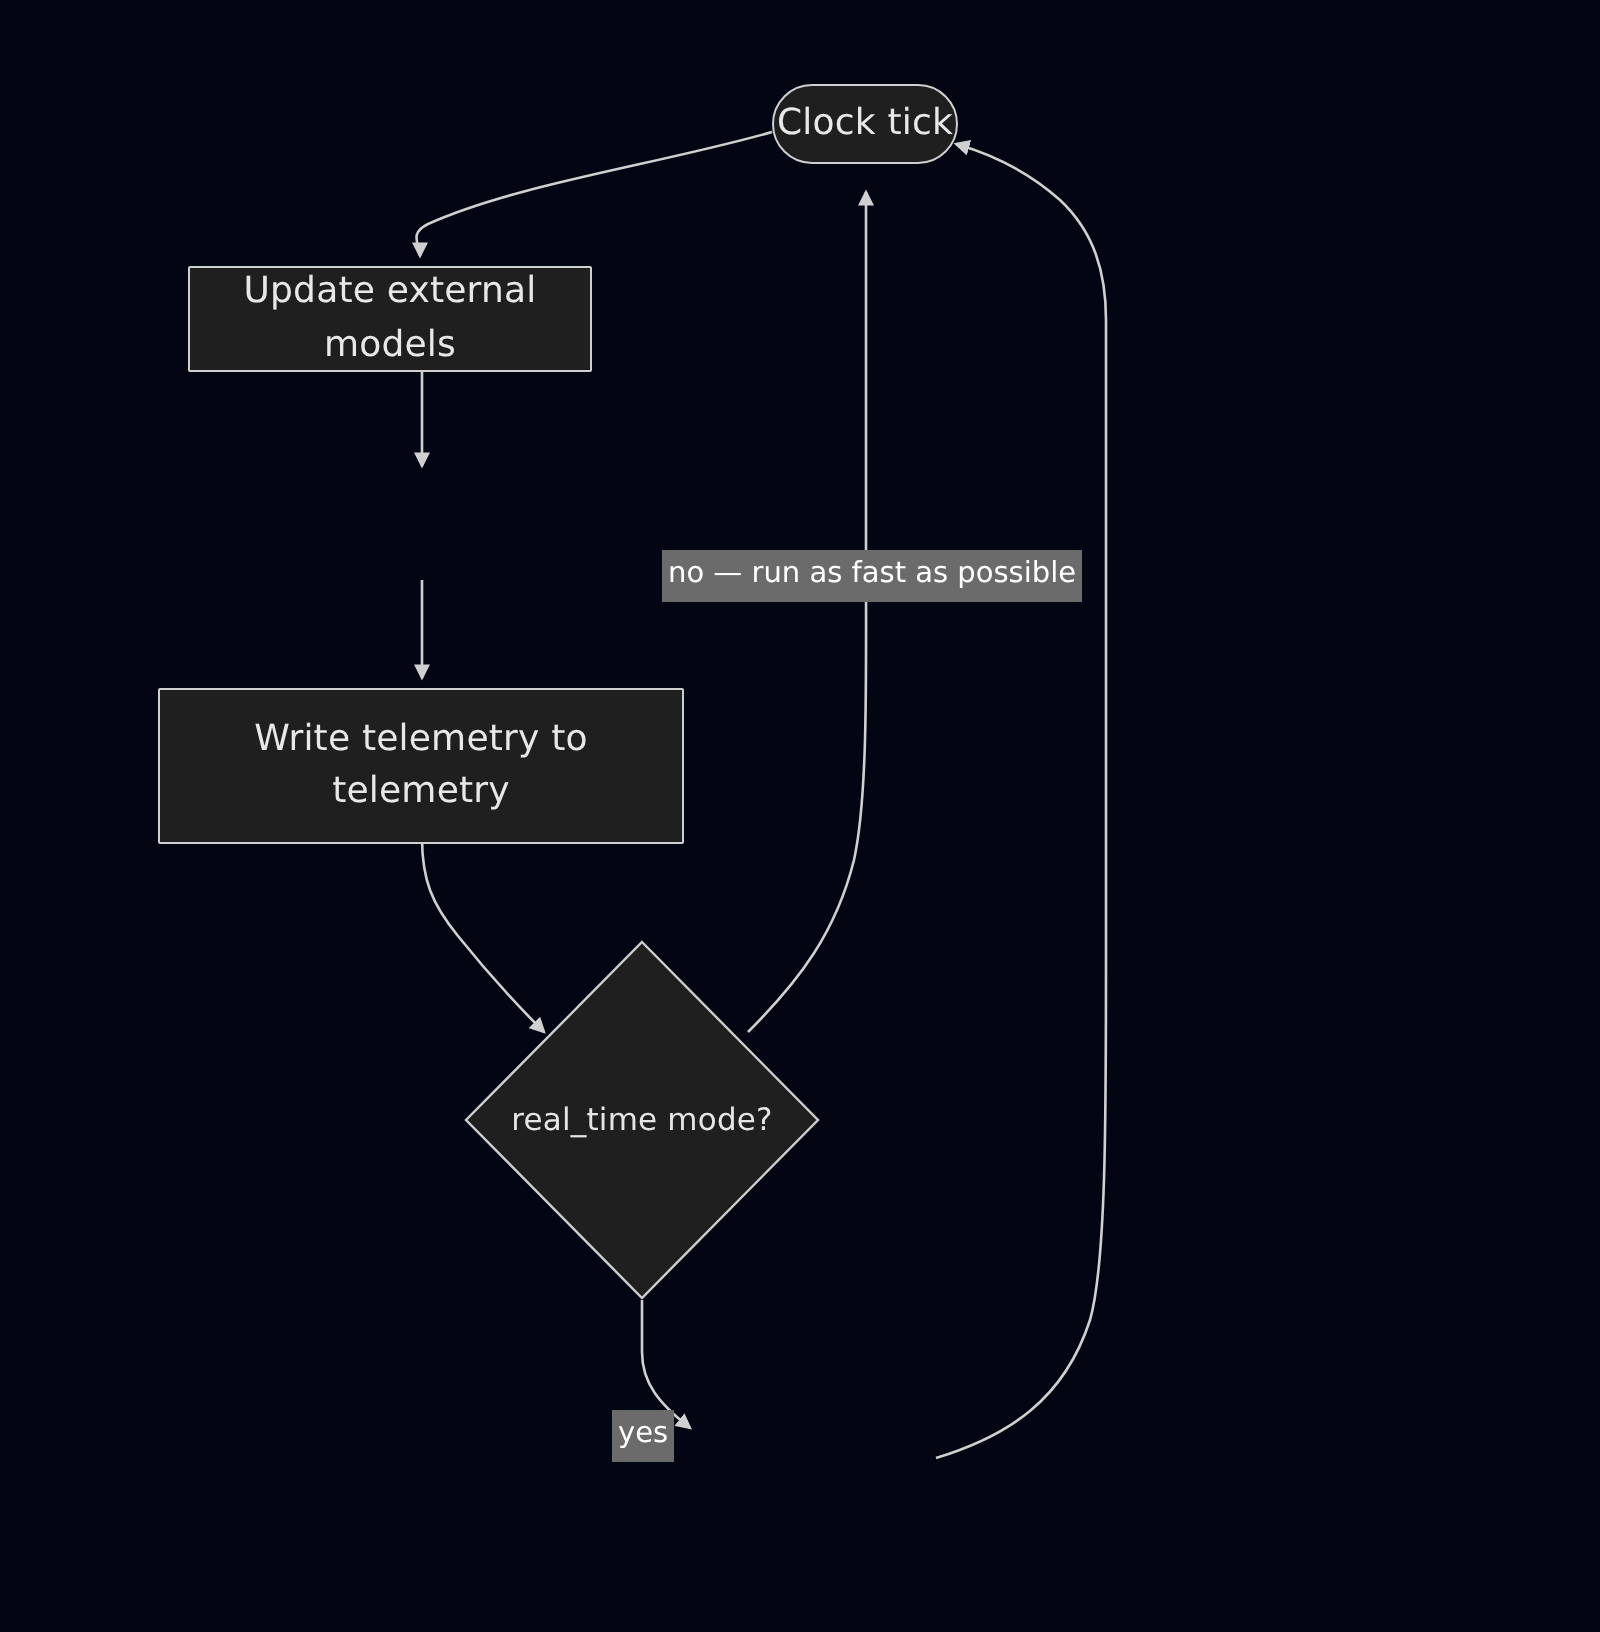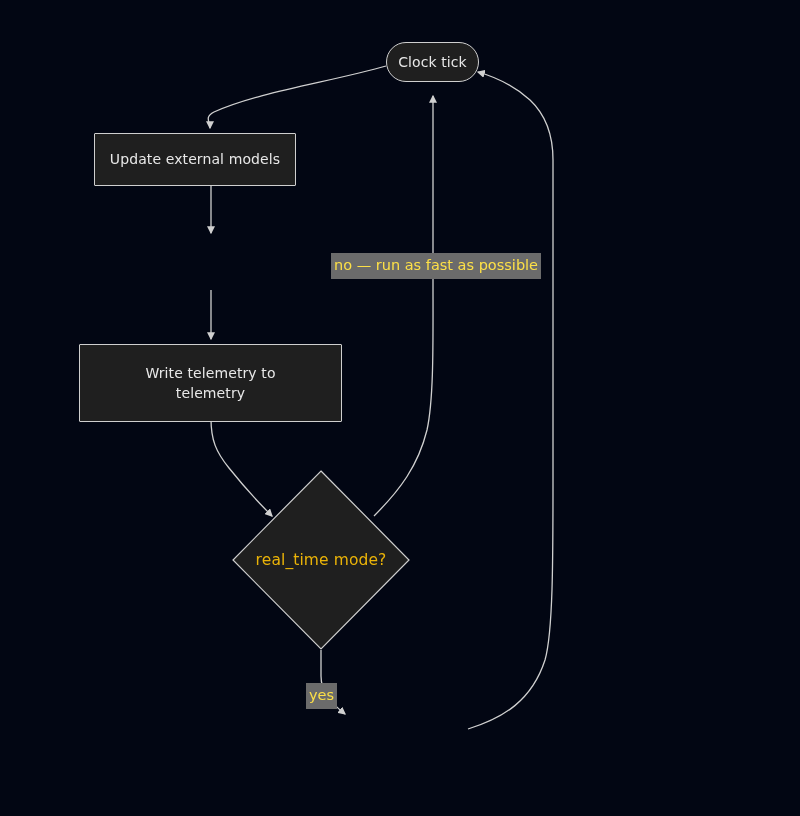--- a/index.html
+++ b/index.html
@@ -30,21 +30,21 @@
   .node {
     position: absolute;
     box-sizing: border-box;
     background: #1f1f1f;
     border: 1.2px solid #cfcfcf;
     color: #e8e8e8;
     display: flex;
     align-items: center;
     justify-content: center;
     text-align: center;
-    font-size: 14px;
+    font-size: 18px;
     line-height: 1.45;
     letter-spacing: 0.1px;
     z-index: 3;
   }
   .node.stadium {
     border-radius: 999px;
   }
   .node.rect {
     border-radius: 1px;
   }
@@ -59,33 +59,34 @@
   }
   .diamond-label {
     position: absolute;
     left: 0;
     top: 0;
     width: 100%;
     height: 100%;
     display: flex;
     align-items: center;
     justify-content: center;
-    color: #eab308;
+    color: #e5e5e5;
     font-size: 15.5px;
     letter-spacing: 0.1px;
   }
   .edge-label {
     position: absolute;
     background: #6b6b6b;
-    color: #fde047;
+    color: #ffffff;
     font-size: 14.5px;
     line-height: 1.45;
     padding: 2px 3px 3px 3px;
     white-space: nowrap;
     z-index: 4;
+    margin-top: 22px;
   }
 </style>
 </head>
 <body>
 
 <div id="canvas">
 
   <svg id="wires" viewBox="0 0 800 816" xmlns="http://www.w3.org/2000/svg">
     <defs>
       <marker id="arrow" viewBox="0 0 10 10" refX="8.4" refY="5" markerWidth="6.2" markerHeight="6.2" orient="auto-start-reverse">

